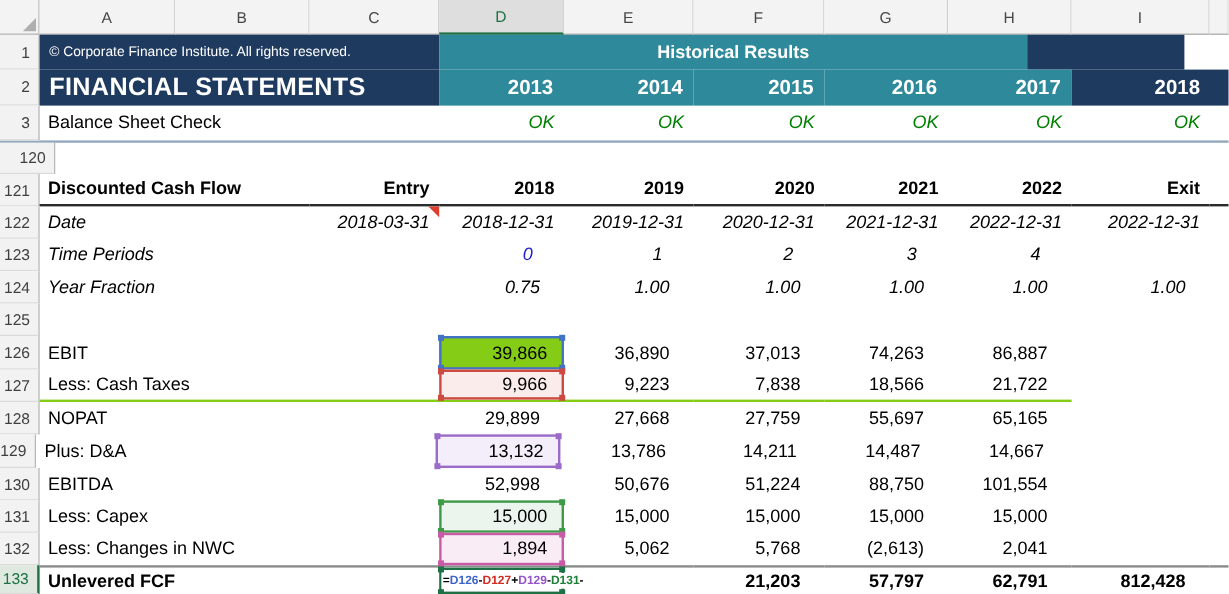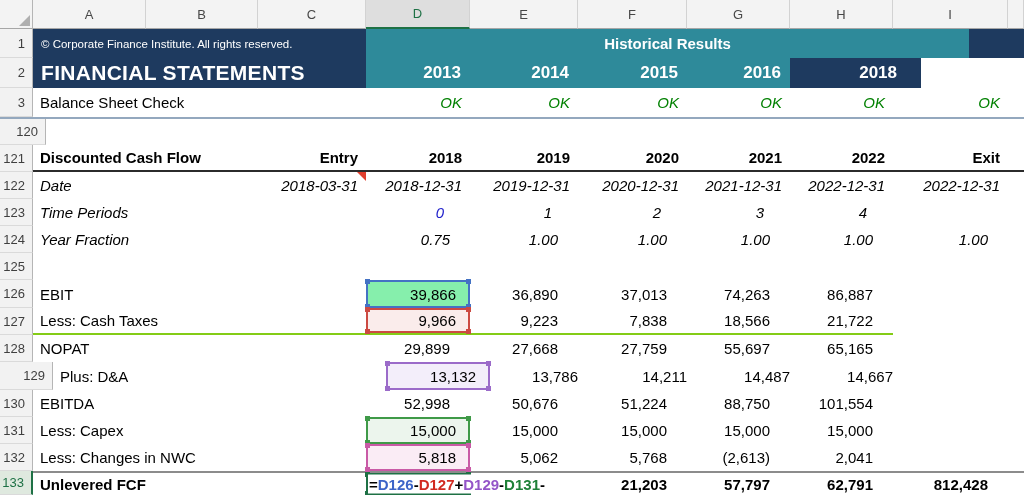--- a/index.html
+++ b/index.html
@@ -4,21 +4,21 @@
 <style>
   html,body{margin:0;padding:0;background:#fff;}
   #sheet{position:relative;width:1024px;height:495px;overflow:hidden;background:#fff;
          font-family:"Liberation Sans",sans-serif;color:#000;}
   .r{display:flex;align-items:stretch;}
   .c{position:relative;display:flex;align-items:center;box-sizing:border-box;flex:0 0 auto;
      font-size:15px;overflow:visible;}
   
   .w-rh{width:33px}.w-a{width:113px}.w-b{width:112px}.w-c{width:108px}.w-d{width:104px}
   .w-e{width:108px}.w-f{width:109px}.w-g{width:103px}.w-h{width:103px}.w-i{width:115px}
-  .w-x{width:16px}.w-ab{width:225px}.w-abc{width:333px}.w-dh{width:603px}.w-ix{width:131px}
+  .w-x{width:16px}.w-ab{width:225px}.w-abc{width:333px}.w-dh{width:490px}.w-ix{width:131px}
   .w-full{width:991px}
   
   .ch{background:#F3F3F3;border-right:1px solid #D2D2D2;border-bottom:1px solid #A6A6A6;
       color:#474747;justify-content:center;font-size:13px;}
   .ch.sel{background:#DEDEDE;color:#1E7145;border-bottom:2px solid #1E7145;}
   .rh{background:#F2F2F2;border-right:1px solid #B5B5B5;border-bottom:1px solid #DADADA;
       color:#3F3F3F;justify-content:flex-end;padding-right:7px;font-size:13px;}
   .rh.sel{background:#DFE9DF;color:#1E7145;border-right:2px solid #1E7145;}
   .corner{background:#F3F3F3;border-right:1px solid #B5B5B5;border-bottom:1px solid #A6A6A6;}
   .corner .tri{position:absolute;right:2px;bottom:2px;width:0;height:0;
@@ -40,32 +40,32 @@
   .bold{font-weight:700;}
   .ok{color:#008000;font-style:italic;}
   .blue-in{color:#2222CC;}
   
   .bb-dark{border-bottom:2px solid #2B2B2B;}
   .bb-gray{border-bottom:2px solid #84cc16;}
   .bt-gray{border-top:2px solid #8C8C8C;}
   
   .hl{position:absolute;inset:0;border:2px solid currentColor;display:flex;align-items:center;
       justify-content:flex-end;padding-right:12px;z-index:2;}
-  .hl-blue{color:#4472C4;background:#86efac;text-align:right;}
+  .hl-blue{color:#4472C4;background:#84cc16;text-align:right;}
   .hl-red{color:#CC4A42;background:#FAECEB;}
   .hl-purple{color:#9B6BC9;background:#F3EEFA;}
   .hl-green{color:#3F9A48;background:#ECF5ED;}
   .hl-pink{color:#C95AA6;background:#FAECF5;}
   .hv{color:#000;font-size:15px;}
   .hd{position:absolute;width:5px;height:5px;background:currentColor;z-index:3;}
   .tl{left:-3px;top:-3px}.tr{right:-3px;top:-3px}.bl{left:-3px;bottom:-3px}.br{right:-3px;bottom:-3px}
   
   .editbox{position:absolute;inset:0;border:2px solid #1E7145;background:#fff;color:#1E7145;z-index:3;}
   .fx{position:absolute;left:2px;top:50%;transform:translateY(-50%);white-space:nowrap;
-      background:#fff;font-weight:700;font-size:15px;z-index:4;padding:1px 4px 1px 1px;color:#000;text-align:right;}
+      background:#fff;font-weight:700;font-size:10px;z-index:4;padding:1px 4px 1px 1px;color:#000;text-align:right;}
   .fx-b{color:#3C64C8}.fx-r{color:#D12A21}.fx-p{color:#9455C8}.fx-g{color:#1F8038}
   
   .note{position:absolute;top:0;right:0;width:0;height:0;
       border-top:9px solid #E03E2D;border-left:9px solid transparent;z-index:2;}
 </style>
 </head>
 <body>
 
 <div id="sheet">
 
@@ -92,20 +92,21 @@
     <div class="c navy w-ix"></div>
   </div>
 
   <div class="r" style="height:30px">
     <div class="c rh" style="width:33px">2</div>
     <div class="c navy w-abc title">FINANCIAL STATEMENTS</div>
     <div class="c teal w-d yr">2013</div>
     <div class="c teal w-e yr">2014</div>
     <div class="c teal w-f yr">2015</div>
     <div class="c teal w-g yr">2016</div>
+    <div class="c teal w-h yr">2017</div>
     <div class="c navy w-ix yr" style="padding-right:24px">2018</div>
   </div>
 
   <div class="r" style="height:29px">
     <div class="c rh" style="width:33px">3</div>
     <div class="c w-abc lbl">Balance Sheet Check</div>
     <div class="c w-d num8 ok">OK</div>
     <div class="c w-e num8 ok">OK</div>
     <div class="c w-f num8 ok">OK</div>
     <div class="c w-g num8 ok">OK</div>
@@ -227,21 +228,21 @@
     <div class="c w-d num">29,899</div>
     <div class="c w-e num">27,668</div>
     <div class="c w-f num">27,759</div>
     <div class="c w-g num">55,697</div>
     <div class="c w-h num">65,165</div>
     <div class="c w-i"></div>
     <div class="c w-x"></div>
   </div>
 
   <div class="r" style="height:28px">
-    <div class="c rh" style="width:53px">129</div>
+    <div class="c rh" style="width:30px">129</div>
     <div class="c w-abc lbl">Plus: D&amp;A</div>
     <div class="c w-d">
       <div class="hl hl-purple">
         <i class="hd tl"></i>
           <i class="hd tr"></i>
           <i class="hd bl"></i>
           <i class="hd br"></i>
         <span class="hv">13,132</span>
       </div>
     </div>
@@ -287,21 +288,21 @@
 
   <div class="r" style="height:27px">
     <div class="c rh" style="width:33px">132</div>
     <div class="c w-abc lbl">Less: Changes in NWC</div>
     <div class="c w-d">
       <div class="hl hl-pink">
         <i class="hd tl"></i>
           <i class="hd tr"></i>
           <i class="hd bl"></i>
           <i class="hd br"></i>
-        <span class="hv">5,818</span>
+        <span class="hv">1,894</span>
       </div>
     </div>
     <div class="c w-e num">5,062</div>
     <div class="c w-f num">5,768</div>
     <div class="c w-g num">(2,613)</div>
     <div class="c w-h num">2,041</div>
     <div class="c w-i"></div>
     <div class="c w-x"></div>
   </div>
 

